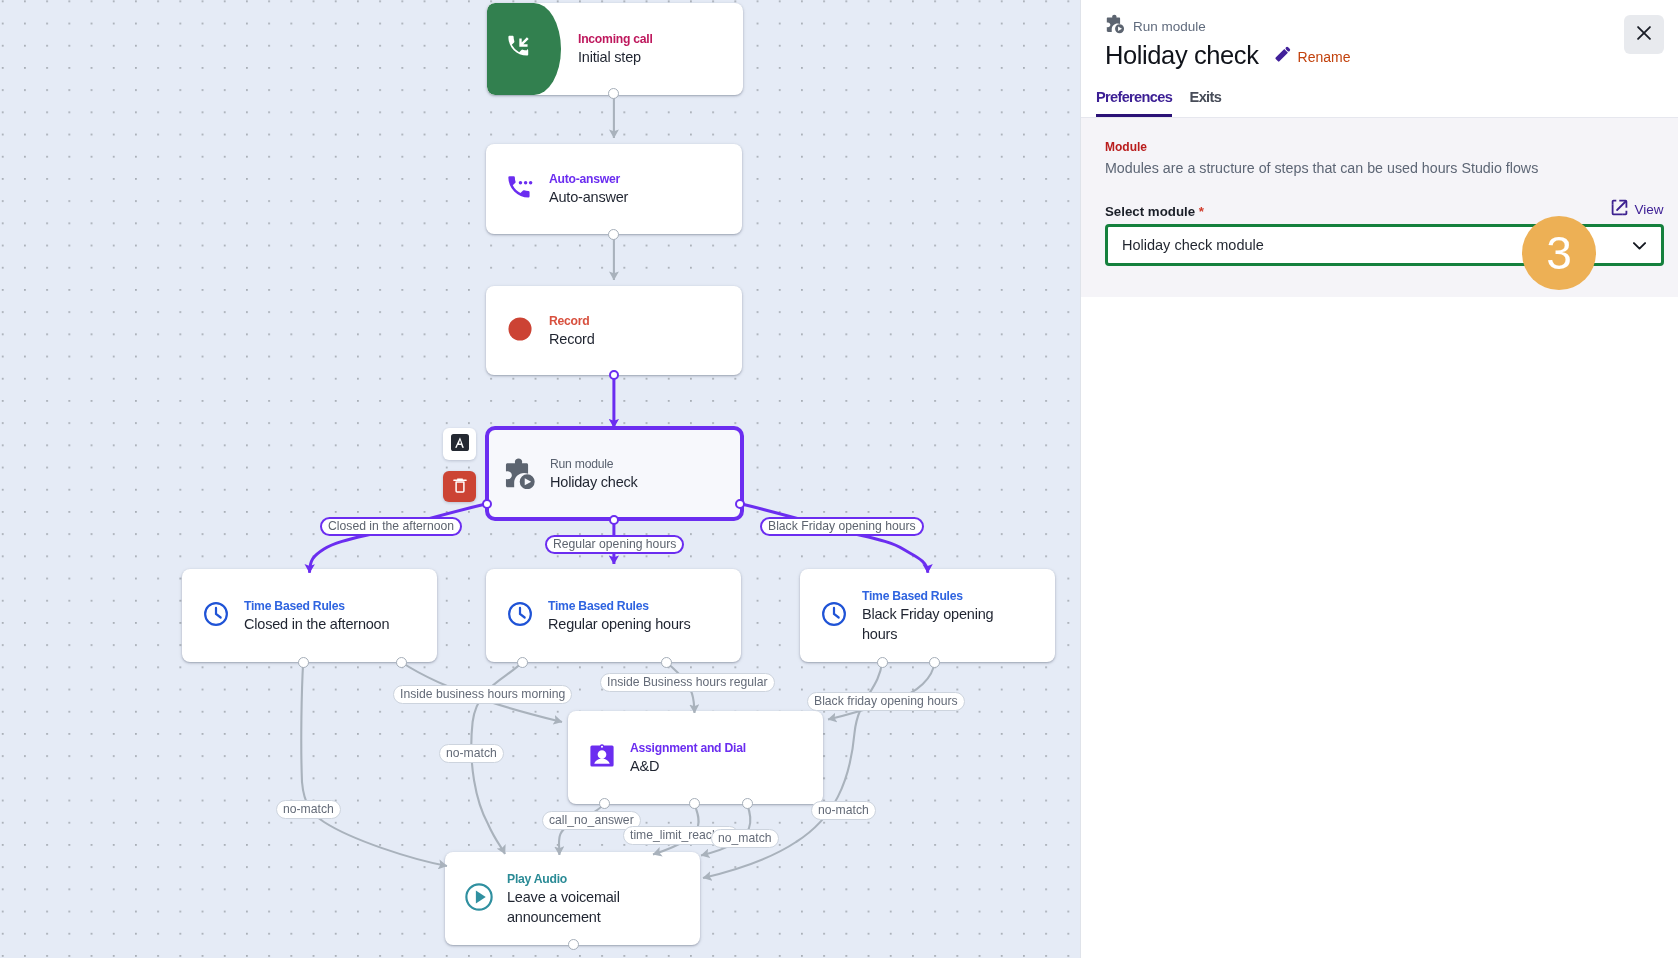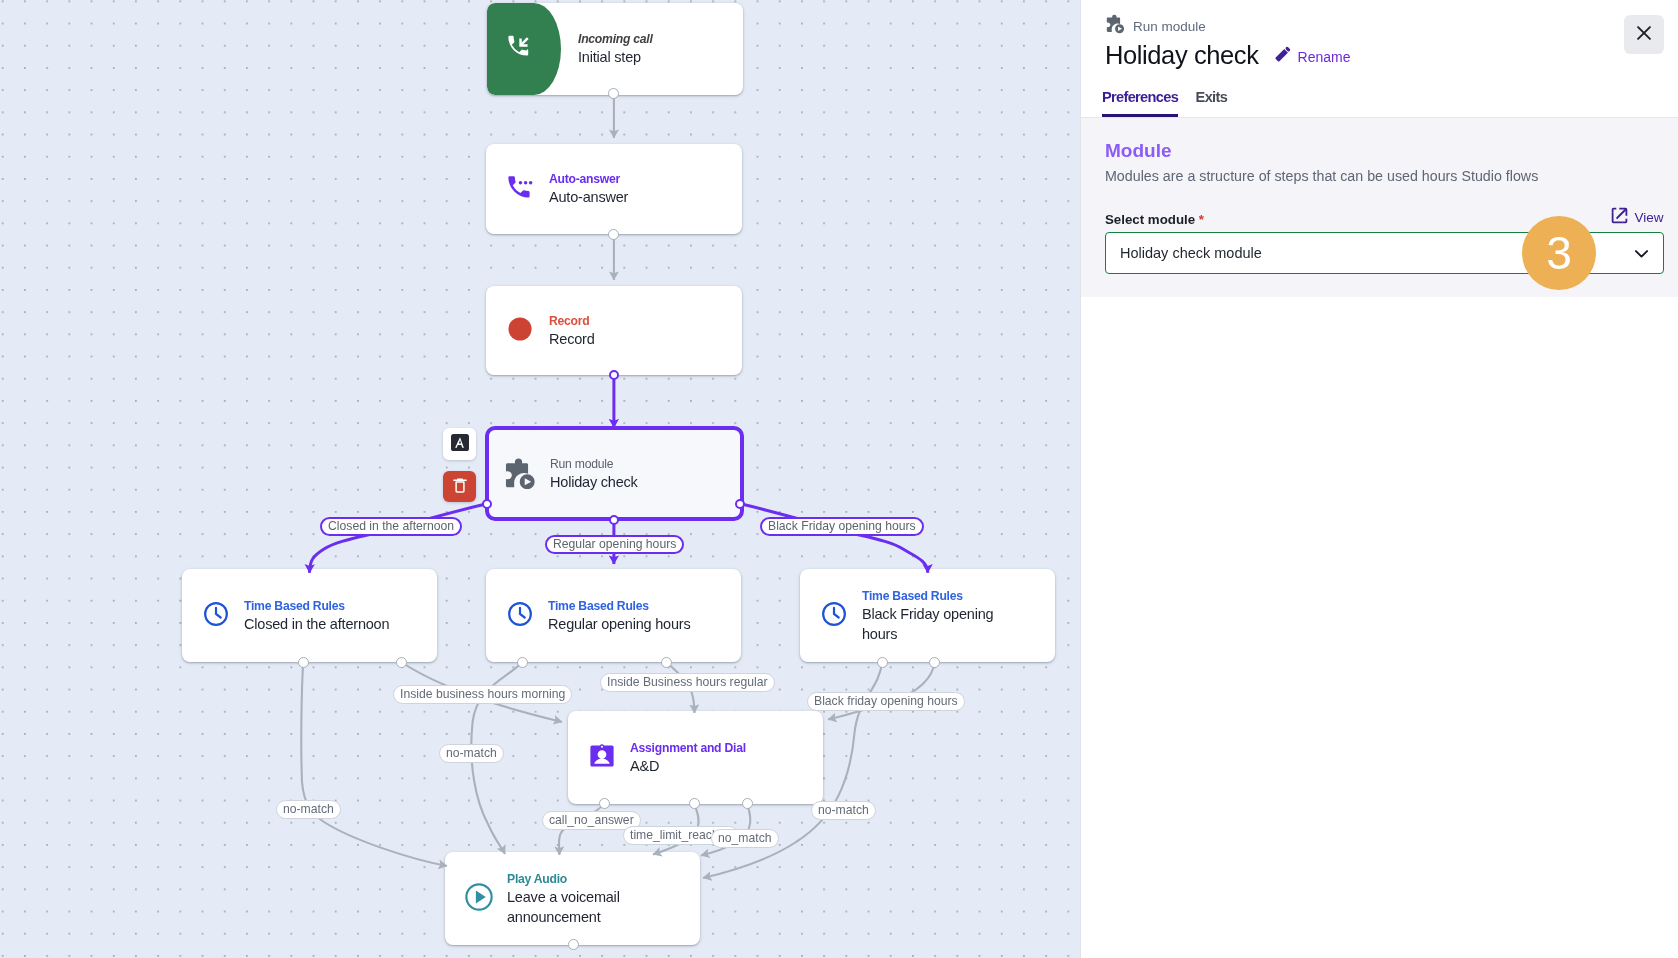--- a/index.html
+++ b/index.html
@@ -64,42 +64,42 @@
   
   #panel {
     position:absolute; left:1080px; top:0; width:598px; height:958px;
     background:#fff; border-left:1px solid #dfe3ea;
   }
   #panel-head { padding:14px 24px 0; position:relative; }
   .eyebrow { display:flex; align-items:center; gap:7px; color:#606b7d;
     font-size:13.5px; }
   .title-row { display:flex; align-items:flex-end; gap:11px; margin-top:1px; }
   .ptitle { font-size:25.5px; color:#10131a; line-height:32px; letter-spacing:-0.4px; }
-  .rename { display:flex; align-items:center; gap:4px; color:#6d28d9;
+  .rename { display:flex; align-items:center; gap:4px; color:#c2410c;
     font-size:14px; padding-bottom:1px; cursor:pointer; }
   .closebtn { position:absolute; right:14.5px; top:14.5px; width:39.5px; height:39.5px;
     background:#e8eaee; border-radius:6px; display:flex; align-items:center;
     justify-content:center; cursor:pointer; }
-  .tabs { display:flex; gap:17.5px; position:absolute; left:21px; top:89px; }
+  .tabs { display:flex; gap:17.5px; position:absolute; left:15px; top:89px; }
   .tab { font-size:14.6px; font-weight:bold; color:#474c58; padding:0 0 12px; line-height:16px; letter-spacing:-0.68px;
     cursor:pointer; position:relative; }
   .tab.active { color:#3b1e94; }
   .tab.active:after { content:""; position:absolute; left:0; right:0; bottom:0;
     height:2.6px; background:#2b1277; }
   #panel-body { position:absolute; left:0; right:0; top:117px; height:180px;
     background:#f5f4f8; border-top:1px solid #e6e7ee; padding:22px 14.5px 0 24px; }
-  .sect-title { font-size:19px; font-weight:bold; color:#8b5cf6; }
+  .sect-title { font-size:12px; font-weight:bold; color:#b91c1c; }
   .sect-sub { font-size:14.25px; color:#5d6675; margin-top:6px; }
   .fieldrow { display:flex; align-items:flex-end; justify-content:space-between;
     margin-top:23px;gap:8px; }
   .flabel { font-size:13.3px; font-weight:bold; color:#1b1f28; }
   .req { color:#d13c2b; }
   .viewlink { display:flex; align-items:center; gap:6px; color:#3f2196; font-size:13.5px;
     cursor:pointer; }
-  .select { margin-top:5px; height:42px; background:#fff; border:1px solid #15803d;
+  .select { margin-top:5px; height:42px; background:#fff; border:3px solid #15803d;
     border-radius:4px; display:flex; align-items:center; padding:0 15px 0 14px;
     justify-content:space-between; cursor:pointer; }
   .select .val { font-size:14.5px; color:#1f242e; }
   .badge3 { position:absolute; width:74px; height:74px; border-radius:50%;
     background:#edb055; color:#fff; font-size:46px; font-weight:300; display:flex;
     align-items:center; justify-content:center; }
 </style>
 </head>
 <body>
 
@@ -116,21 +116,21 @@
 
     <div class="node" style="left:487px; top:3px; width:256px; height:92px;">
       <div class="green-cap">
         <span>
           <svg width="26" height="26" viewBox="0 0 24 24">
               <path fill="#fff" d="M20.9 4.6 19.3 3 14.5 7.8V4.1h-2.2v7.6h7.6V9.5h-3.9zM19.4 15.1c-1.4 0-2.8-.22-4-.65a1.1 1.1 0 0 0-1.15.27l-2.1 2.1a16.3 16.3 0 0 1-6.8-6.8l2.1-2.1c.3-.3.39-.76.25-1.14a12.6 12.6 0 0 1-.65-4.03c0-.6-.5-1.1-1.1-1.1H3.3c-.6 0-1.1.5-1.1 1.1 0 9.5 7.7 17.2 17.2 17.2.6 0 1.1-.5 1.1-1.1v-3.6c0-.62-.5-1.12-1.1-1.12z"></path>
             </svg>
         </span>
       </div>
       <div class="txt" style="margin-left:91px;">
-        <div class="ttype" style="color:#404040;font-style:italic;">Incoming call</div>
+        <div class="ttype" style="color:#be185d;">Incoming call</div>
         <div class="tname">Initial step</div>
       </div>
     </div>
 
     <div class="node" style="left:486px; top:144px; width:256px; height:90px;">
       <div class="ic" style="margin-left:20px; width:28px;">
         <span>
           <svg width="28" height="28" viewBox="0 0 24 24">
               <g fill="#6b2df0">
                 <path d="M19.2 15.4c-1.3 0-2.5-.2-3.6-.6a1 1 0 0 0-1 .2l-2.2 2.2a15.1 15.1 0 0 1-6.6-6.6l2.2-2.2c.3-.3.4-.7.2-1a11.4 11.4 0 0 1-.6-3.6 1 1 0 0 0-1-1H3a1 1 0 0 0-1 1A17.2 17.2 0 0 0 19.2 21a1 1 0 0 0 1-1v-3.6a1 1 0 0 0-1-1z"></path>

